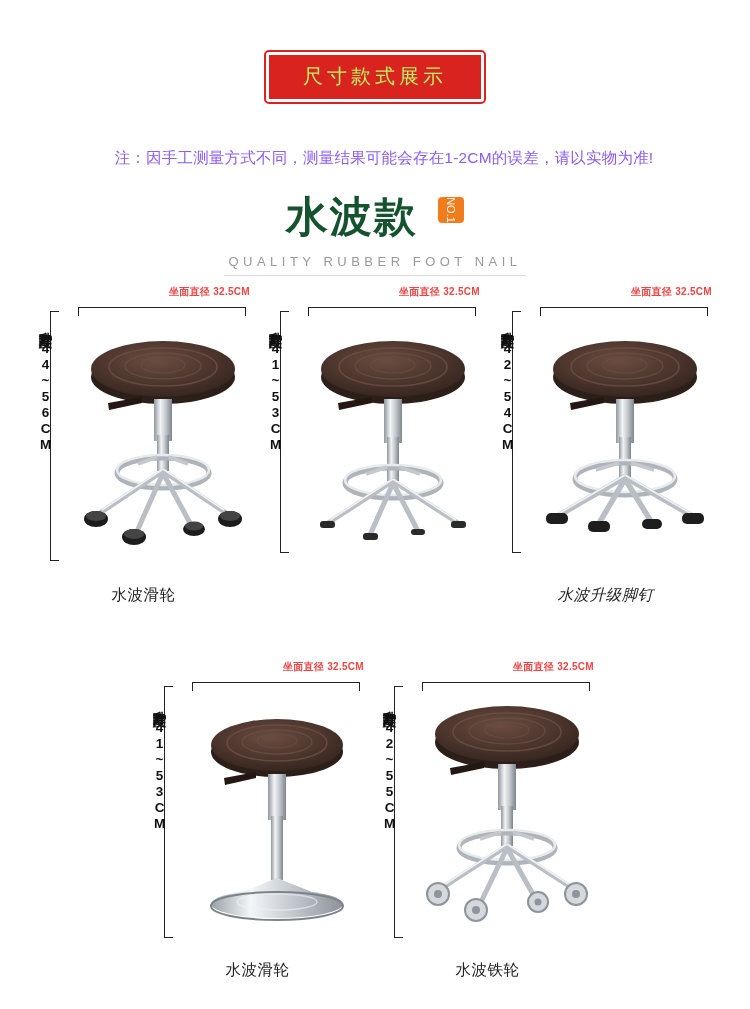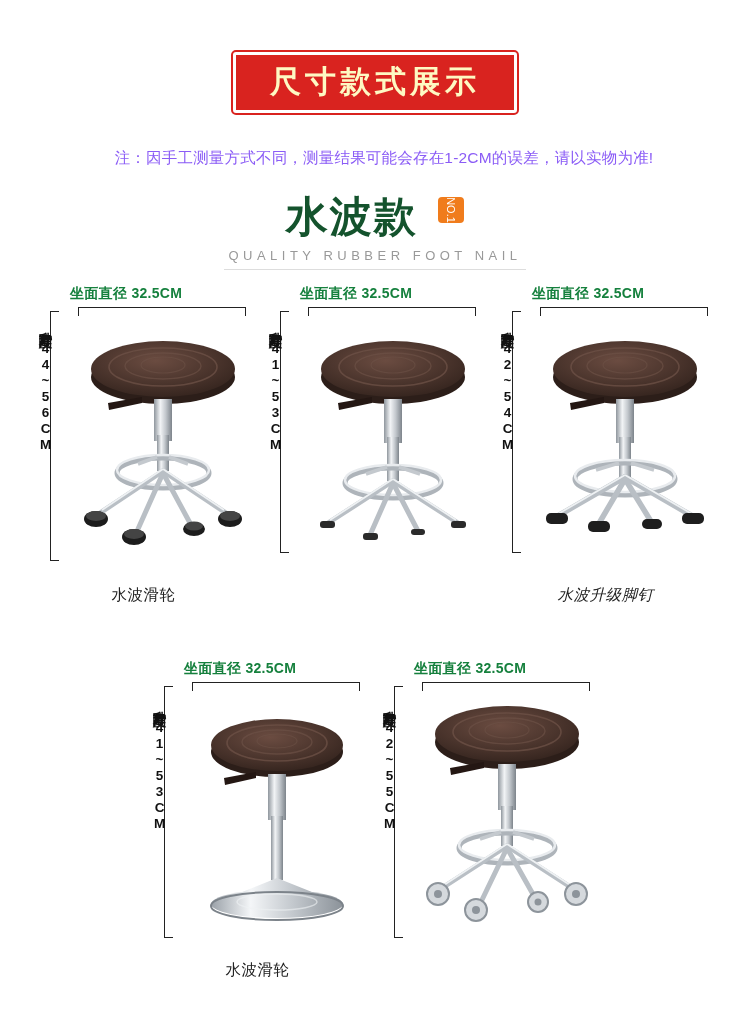--- a/index.html
+++ b/index.html
@@ -31,23 +31,23 @@
   }
   .banner {
     display: inline-block;
     background: #d9231f;
     border: 3px solid #ffffff;
     outline: 2px solid #d9231f;
     padding: 11px 34px 13px 34px;
     border-radius: 3px;
   }
   .banner-text {
-    color: #fef9c3;
-    font-size: 31px;
-    font-weight: bold;
+    color: #bef264;
+    font-size: 20px;
+    font-weight: normal;
     letter-spacing: 4px;
     line-height: 1;
   }
 
   .note {
     position: absolute;
     top: 148px;
     left: 9px;
     width: 750px;
     text-align: center;
@@ -84,21 +84,21 @@
     border-radius: 4px;
     width: 26px;
     height: 26px;
     line-height: 26px;
     text-align: center;
     letter-spacing: 0;
     transform: rotate(90deg);
   }
   .subtitle-wrap {
     position: absolute;
-    top: 246px;
+    top: 252px;
     left: 0;
     width: 750px;
     text-align: center;
   }
   .subtitle {
     display: inline-block;
     font-size: 13px;
     letter-spacing: 4.5px;
     color: #999;
     padding: 0 4px 6px 4px;
@@ -123,24 +123,24 @@
     width: 215px;
     height: 290px;
   }
 
   
   .dim-top-label {
     position: absolute;
     top: 0;
     left: 0;
     width: 100%;
-    text-align: left;
-    font-size: 14px;
+    text-align: right;
+    font-size: 10px;
     font-weight: bold;
-    color: #15803d;
+    color: #ef4444;
     letter-spacing: 0.3px;
   }
   .dim-top-bar {
     position: absolute;
     top: 22px;
     height: 9px;
     border-left: 1.5px solid #222;
     border-right: 1.5px solid #222;
   }
   .dim-top-bar:before {
@@ -496,16 +496,17 @@
               <circle cx="154" cy="208" r="11" fill="#d5d9dd" stroke="#8d949b" stroke-width="2"></circle>
               <circle cx="154" cy="208" r="4" fill="#8d949b"></circle>
               <circle cx="54" cy="224" r="11" fill="#d5d9dd" stroke="#8d949b" stroke-width="2"></circle>
               <circle cx="54" cy="224" r="4" fill="#8d949b"></circle>
               <circle cx="116" cy="216" r="10" fill="#d5d9dd" stroke="#8d949b" stroke-width="2"></circle>
               <circle cx="116" cy="216" r="3.5" fill="#8d949b"></circle>
             </g>
           </svg>
         </div>
       </div>
+      <div class="caption" style="top:300px;left:0;width:215px;">水波铁轮</div>
     </div>
   </div>
 
 </div>
 
 </body></html>

